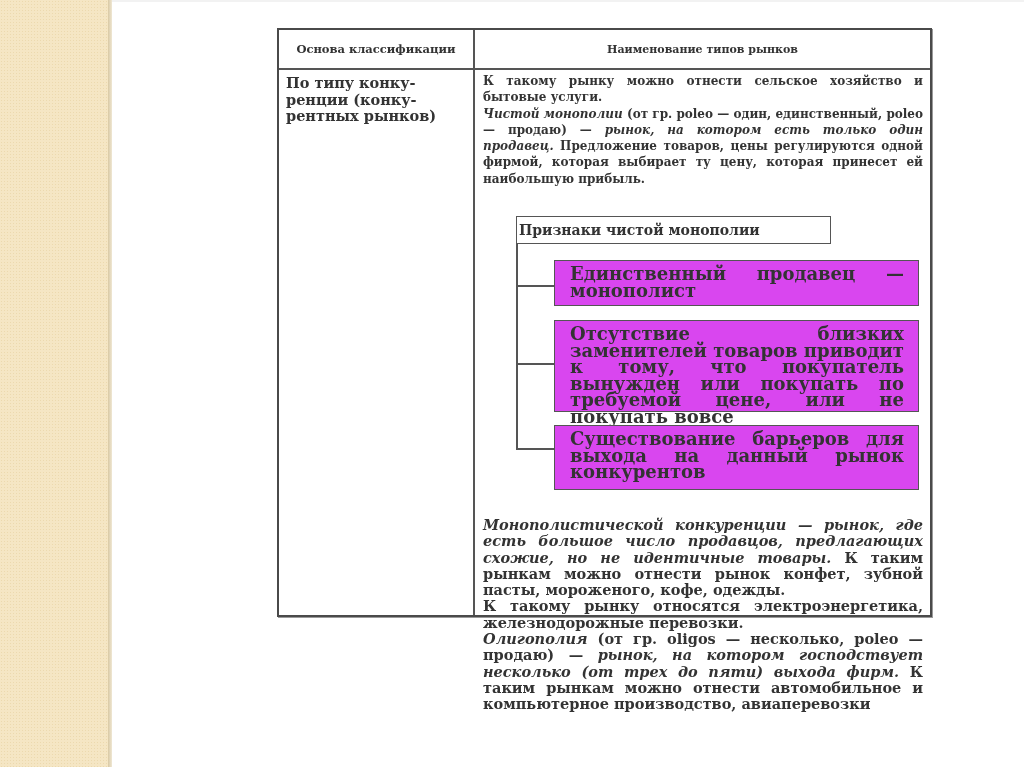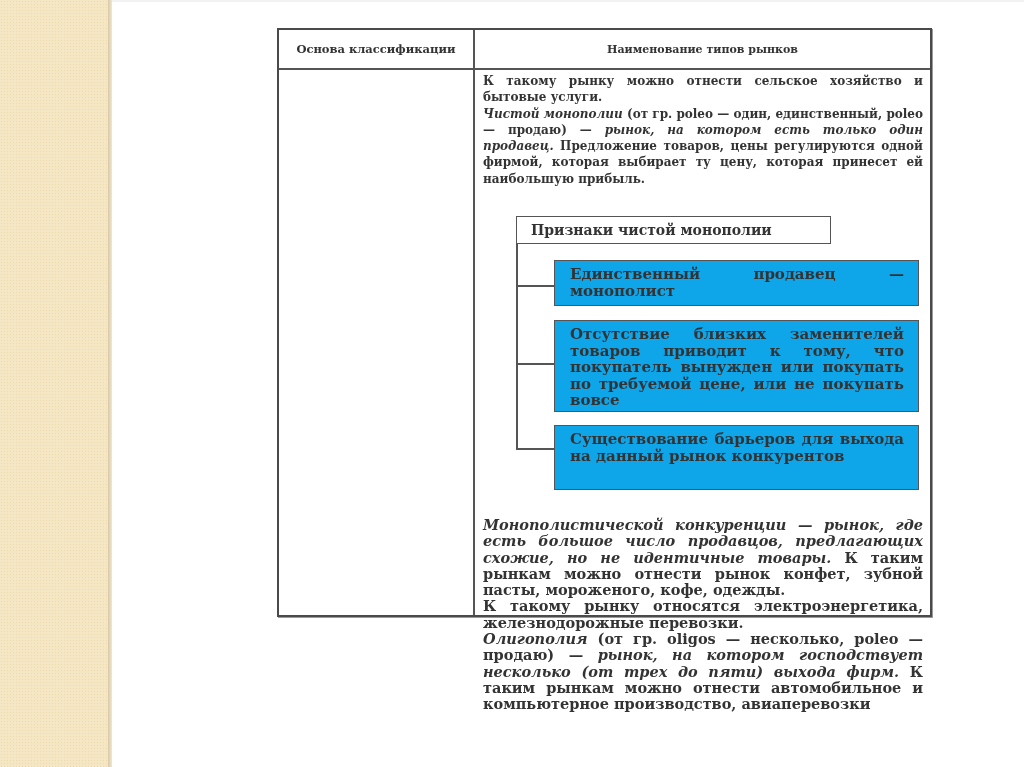--- a/index.html
+++ b/index.html
@@ -60,47 +60,52 @@
     font-size: 14.5px; font-weight: bold; line-height: 16.3px; color: #333; text-align: justify; }
   .part2 p { margin: 0; }
   .part2 em { font-style: italic; }
 
   
   .diagram { position: absolute; left: 0; top: 0; }
   .diag-title {
     position: absolute; left: 237px; top: 186px; width: 315px; height: 28px;
     border: 1.5px solid #555; box-sizing: border-box; background: #fff;
     font-size: 14px; font-weight: bold; color: #333;
-    display: flex; align-items: center; padding-left: 14px;
+    display: flex; align-items: center; padding-left: 2px;
   }
   .trunk {
     position: absolute; left: 237px; top: 214px; width: 1.5px; height: 205px; background: #555;
   }
   .branch { position: absolute; height: 1.5px; background: #555; left: 237px; width: 38px; }
   .diag-box {
     position: absolute; left: 275px; width: 365px; border: 1.5px solid #555;
-    box-sizing: border-box; background: #0ea5e9;
-    font-size: 15px; font-weight: bold; line-height: 16.5px; color: #333;
+    box-sizing: border-box; background: #d946ef;
+    font-size: 18px; font-weight: bold; line-height: 16.5px; color: #333;
     padding: 5px 14px 13px 15px; text-align: justify;
   }
 </style>
 </head>
 <body>
 
 <div class="side-band"></div>
 <div class="side-band-edge"></div>
 <div class="slide-top-line"></div>
 
 <div class="table-wrap">
   <div class="hdr">
     <div class="hdr-col1">Основа классификации</div>
     <div class="hdr-col2">Наименование типов рынков</div>
   </div>
   <div class="col-divider"></div>
 
+  <div class="cell-col1">
+    <div>По типу конку-</div>
+    <div>ренции (конку-</div>
+    <div>рентных рынков)</div>
+  </div>
 
   <div class="cell-col2">
     <p><span>К такому рынку можно отнести сельское хозяйство и бытовые услуги.</span></p>
     <p><em>Чистой монополии</em><span> (от гр. poleo — один, единственный, poleo — продаю) — </span><em>рынок, на котором есть только один продавец.</em><span> Предложение товаров, цены регулируются одной фирмой, которая выбирает ту цену, которая принесет ей наибольшую прибыль.</span></p>
   </div>
 
   <div class="diagram">
     <div class="diag-title">Признаки чистой монополии</div>
     <div class="trunk"></div>
     <div class="branch" style="top:255px"></div>

